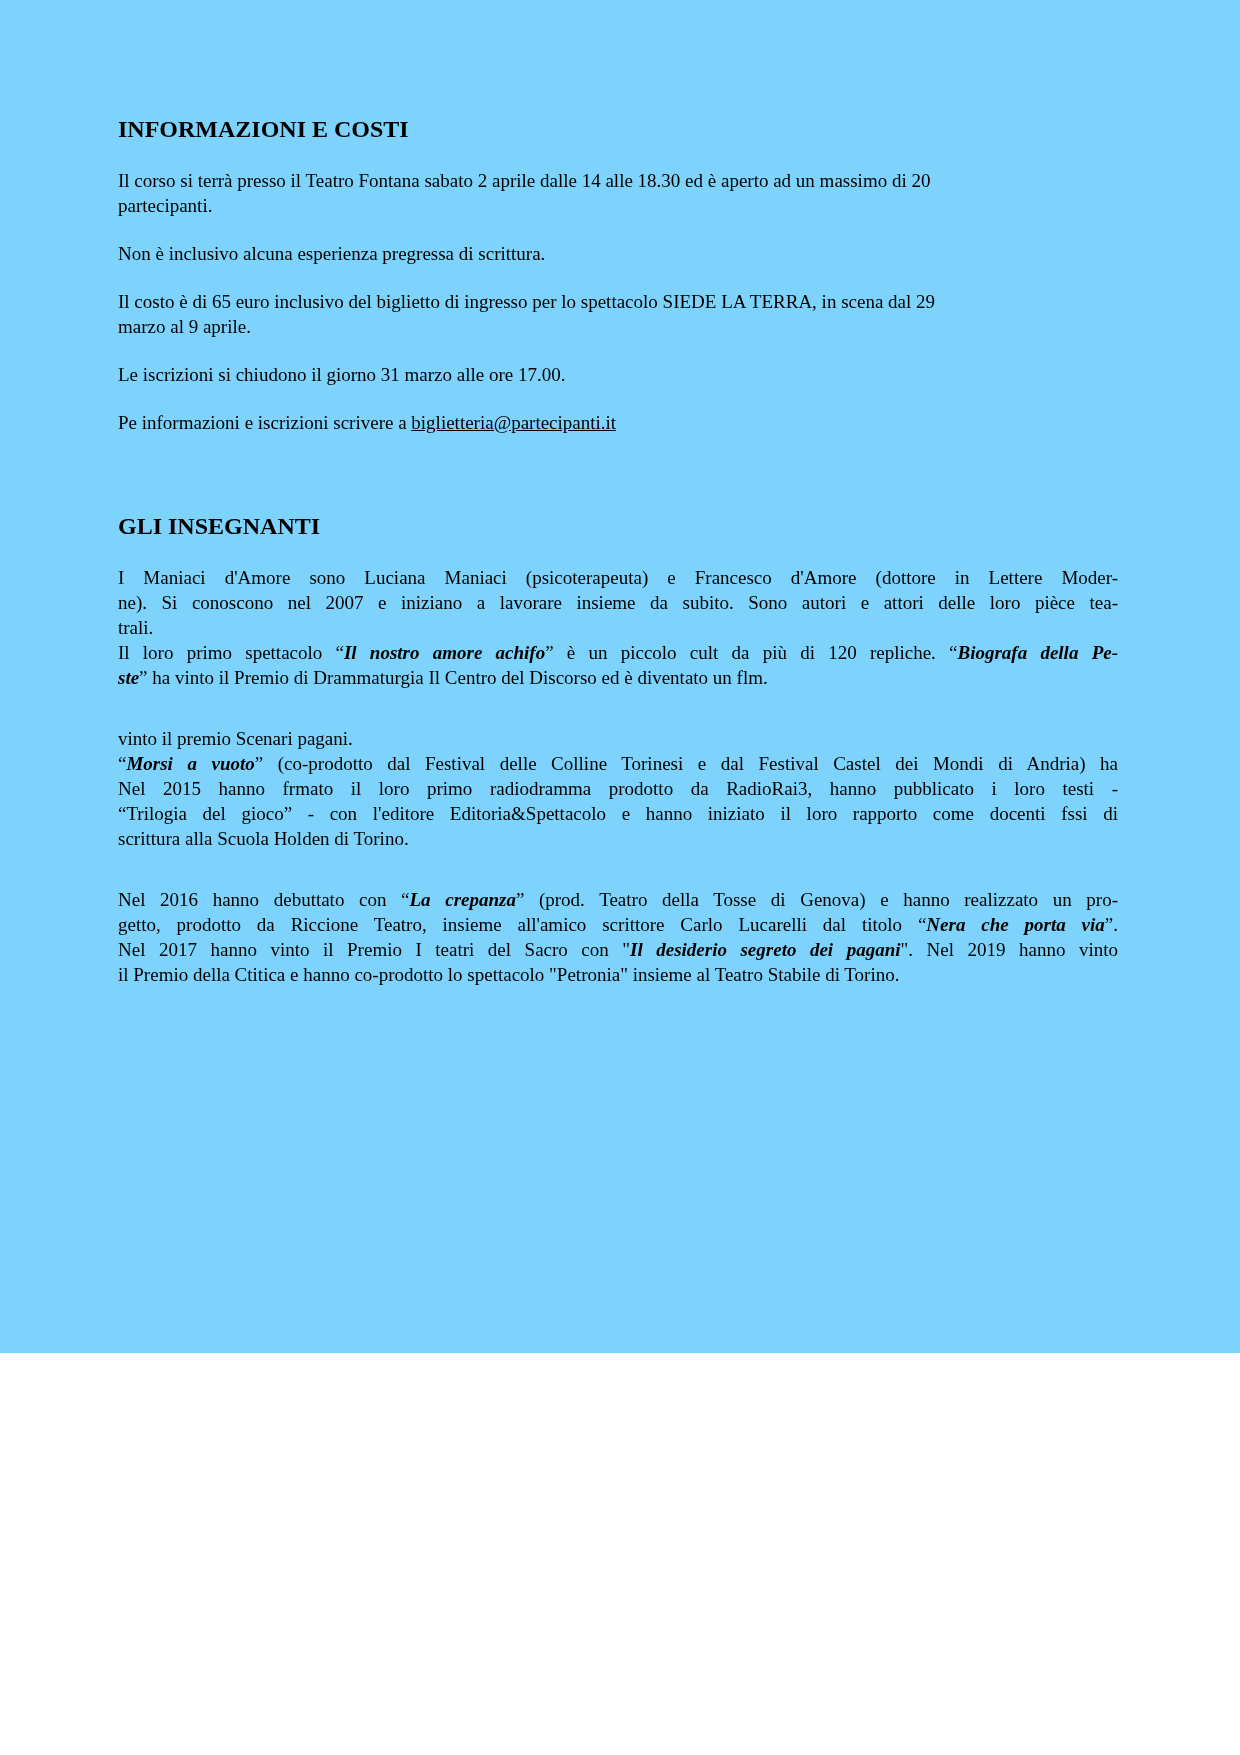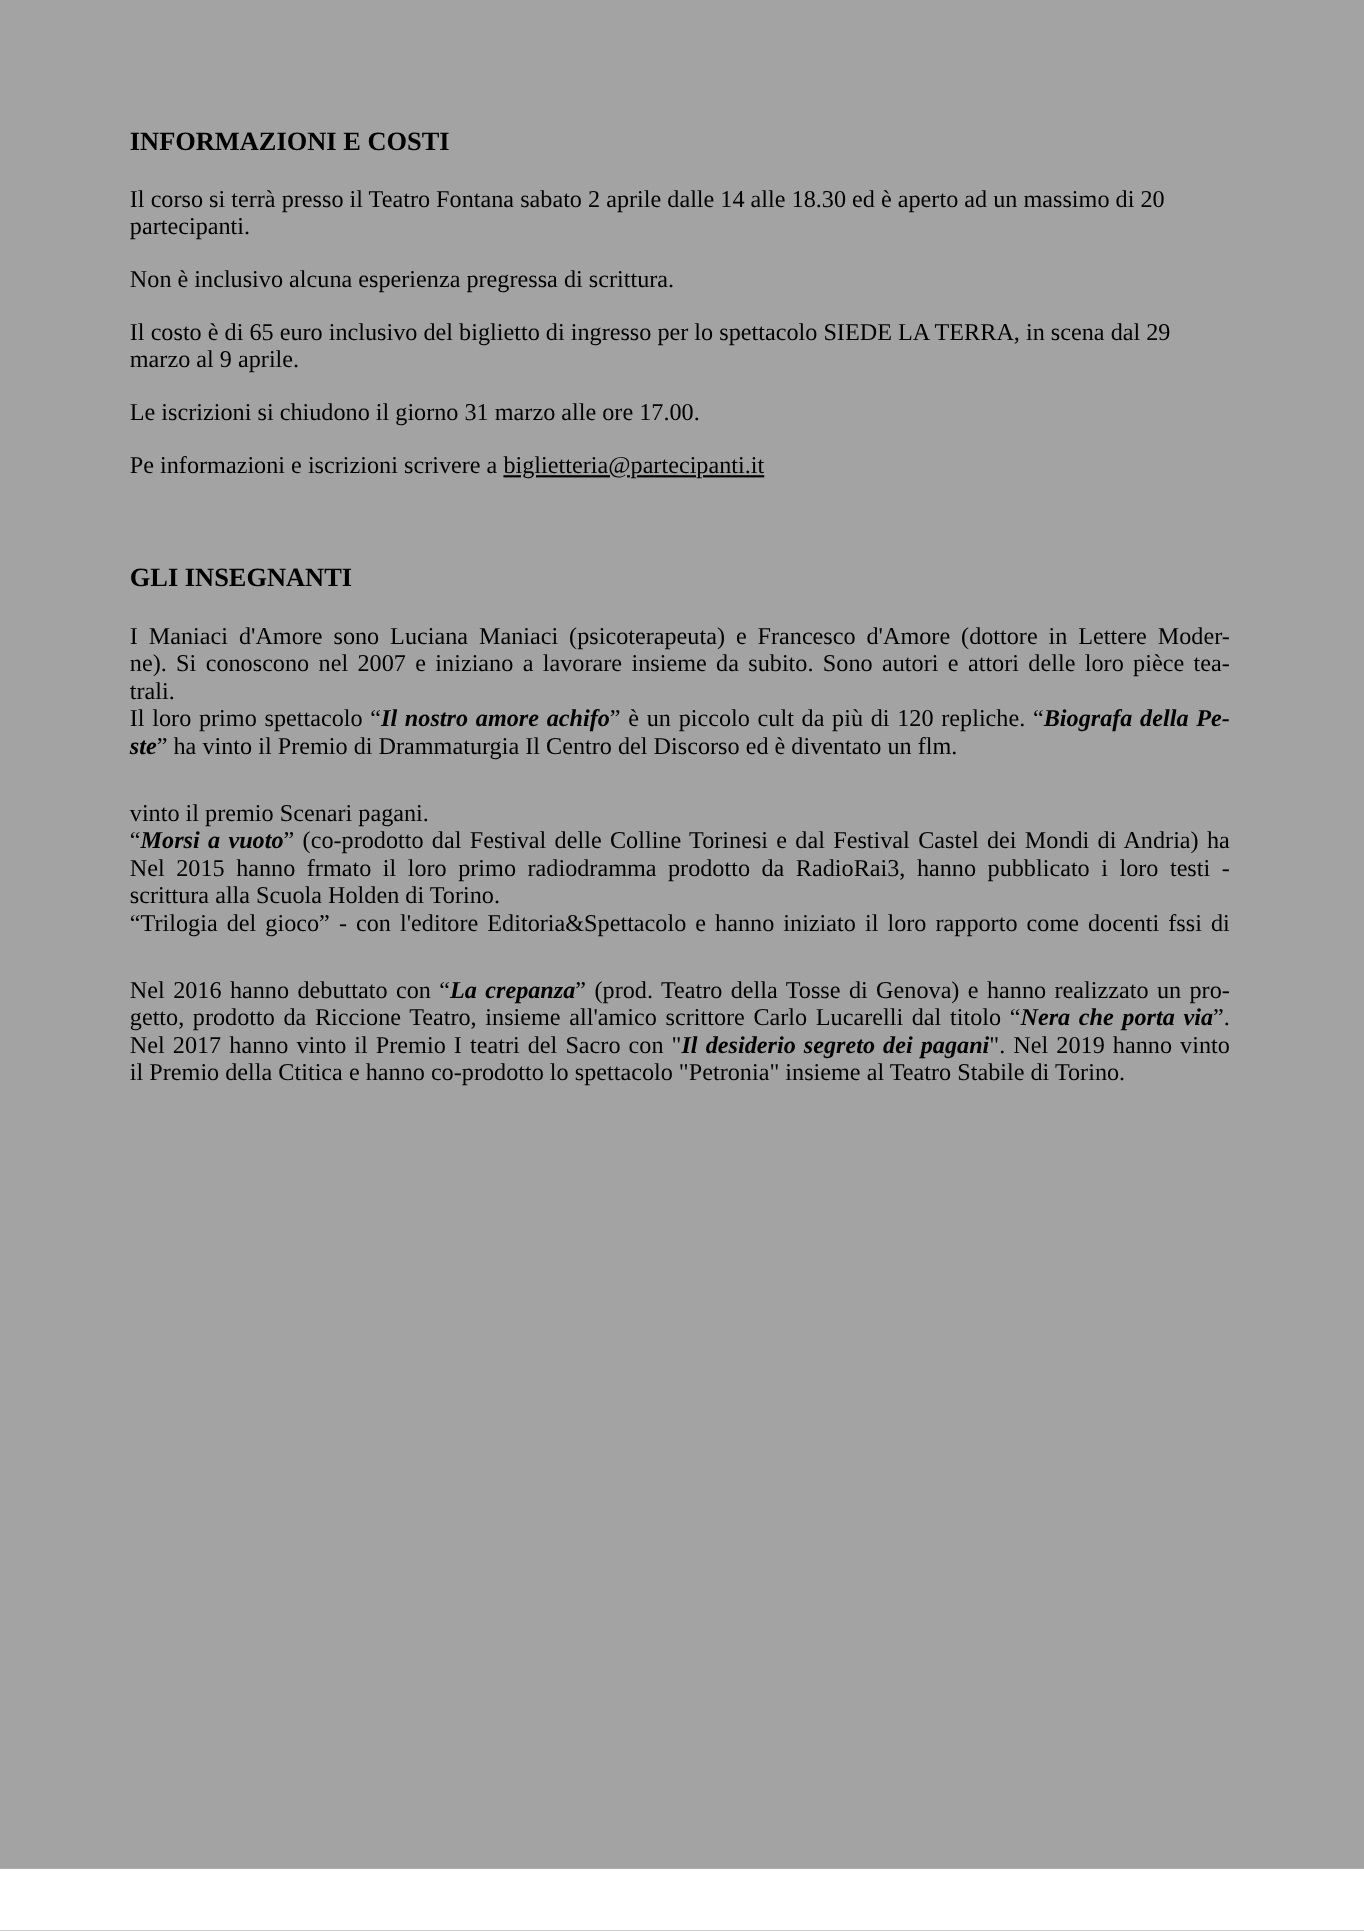--- a/index.html
+++ b/index.html
@@ -1,36 +1,36 @@
 <!DOCTYPE html>
 <html><head>
 <meta charset="utf-8">
 <style>
   html, body { margin: 0; padding: 0; background: #ffffff; }
   .page {
     position: relative;
     width: 1240px;
-    height: 1699px;
+    height: 1353px;
     box-sizing: border-box;
-    background: #a3a3a3;
+    background: #7dd3fc;
     color: #000000;
     padding: 117px 122px 40px 118px;
     font-family: "Liberation Serif", "DejaVu Serif", serif;
     overflow: hidden;
   }
   .section { }
   .sec-gap { margin-top: 79px; }
   .heading {
     font-size: 24px;
     font-weight: bold;
     line-height: 25px;
     margin: 0 0 26px 0;
   }
   .para {
-    font-size: 22px;
+    font-size: 19px;
     line-height: 25px;
     margin: 0;
   }
   .sec-left .para.gap { margin-top: 23px; }
   .sec-justify .para.gap { margin-top: 36px; }
   .line { text-align: left; }
   .sec-justify .line.jline {
     text-align: justify;
     text-align-last: justify;
   }
@@ -76,22 +76,22 @@
         <div class="para">
           <div class="line jline"><span class="run">Il loro primo spettacolo “</span><span class="it">Il nostro amore achifo</span><span class="run">” è un piccolo cult da più di 120 repliche. “</span><span class="it">Biografa della Pe-</span></div>
           <div class="line"><span class="it">ste</span><span class="run">” ha vinto il Premio di Drammaturgia Il Centro del Discorso ed è diventato un flm.</span></div>
         </div>
         <div class="para gap">
           <div class="line"><span class="run">vinto il premio Scenari pagani.</span></div>
           <div class="line jline"><span class="run">“</span><span class="it">Morsi a vuoto</span><span class="run">” (co-prodotto dal Festival delle Colline Torinesi e dal Festival Castel dei Mondi di Andria) ha</span></div>
         </div>
         <div class="para">
           <div class="line jline"><span class="run">Nel 2015 hanno frmato il loro primo radiodramma prodotto da RadioRai3, hanno pubblicato i loro testi -</span></div>
+          <div class="line jline"><span class="run">“Trilogia del gioco” - con l'editore Editoria&amp;Spettacolo e hanno iniziato il loro rapporto come docenti fssi di</span></div>
           <div class="line"><span class="run">scrittura alla Scuola Holden di Torino.</span></div>
-          <div class="line jline"><span class="run">“Trilogia del gioco” - con l'editore Editoria&amp;Spettacolo e hanno iniziato il loro rapporto come docenti fssi di</span></div>
         </div>
         <div class="para gap">
           <div class="line jline"><span class="run">Nel 2016 hanno debuttato con “</span><span class="it">La crepanza</span><span class="run">” (prod. Teatro della Tosse di Genova) e hanno realizzato un pro-</span></div>
           <div class="line jline"><span class="run">getto, prodotto da Riccione Teatro, insieme all'amico scrittore Carlo Lucarelli dal titolo “</span><span class="it">Nera che porta via</span><span class="run">”.</span></div>
           <div class="line jline"><span class="run">Nel 2017 hanno vinto il Premio I teatri del Sacro con "</span><span class="it">Il desiderio segreto dei pagani</span><span class="run">". Nel 2019 hanno vinto</span></div>
           <div class="line"><span class="run">il Premio della Ctitica e hanno co-prodotto lo spettacolo "Petronia" insieme al Teatro Stabile di Torino.</span></div>
         </div>
       </div>
     </div>
 </div>

